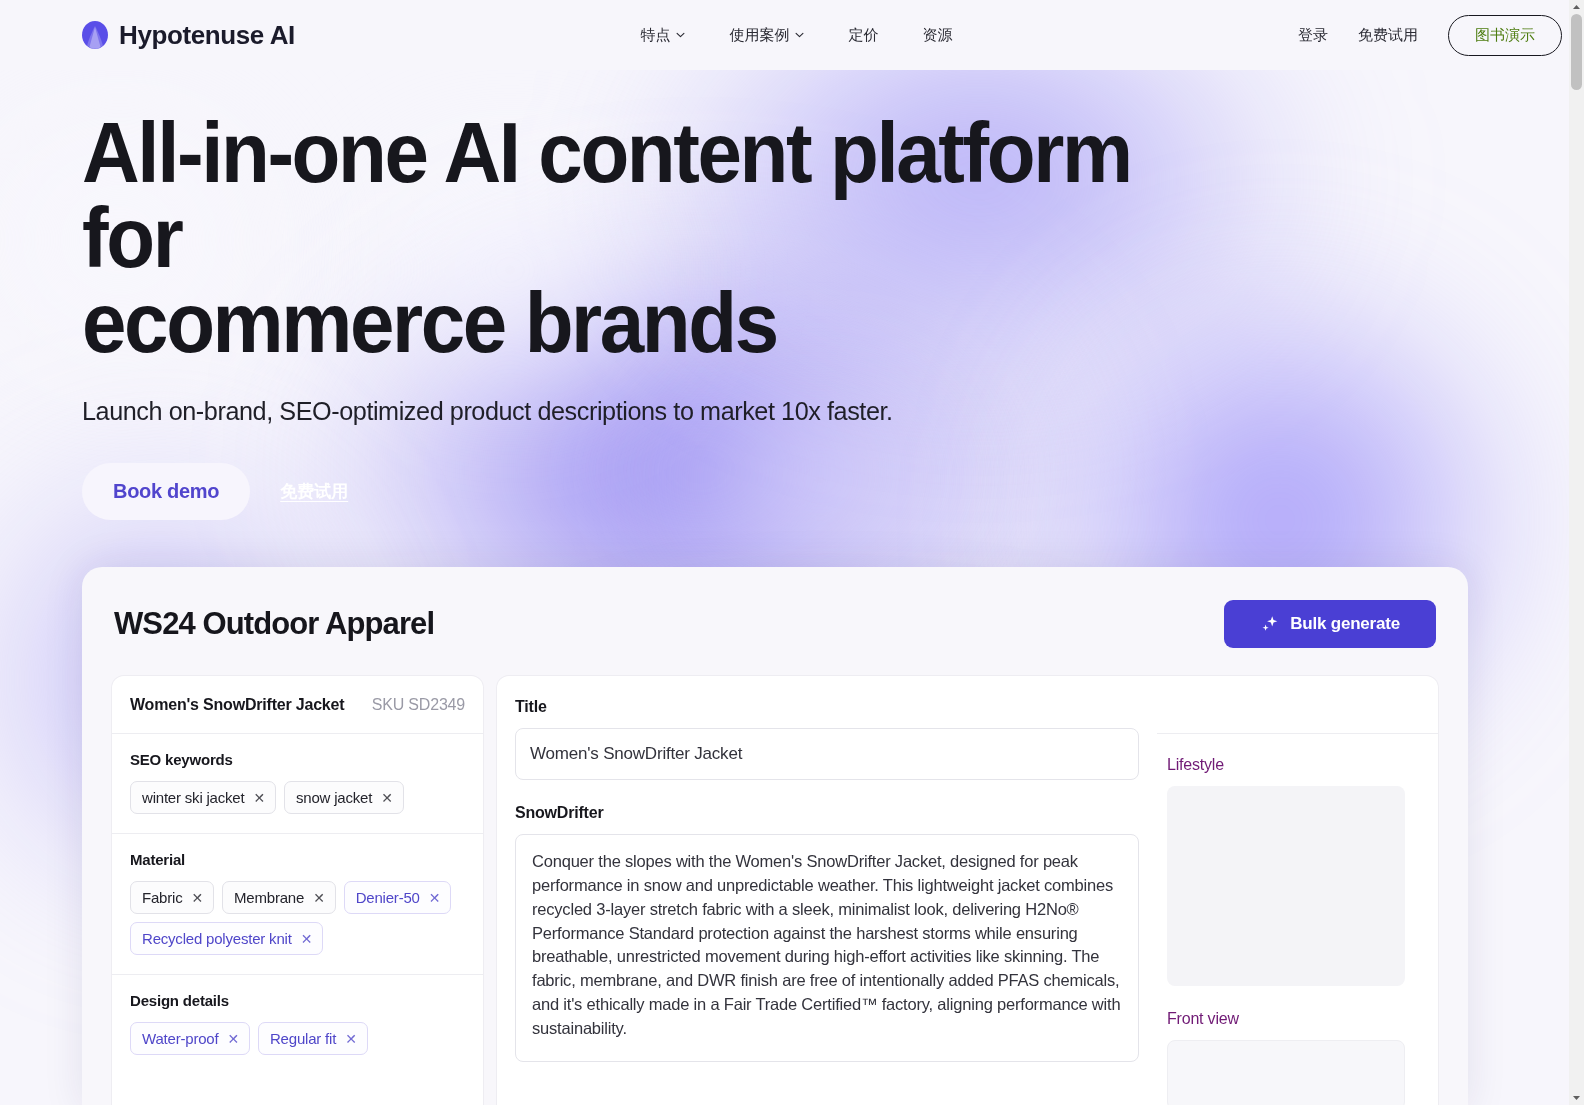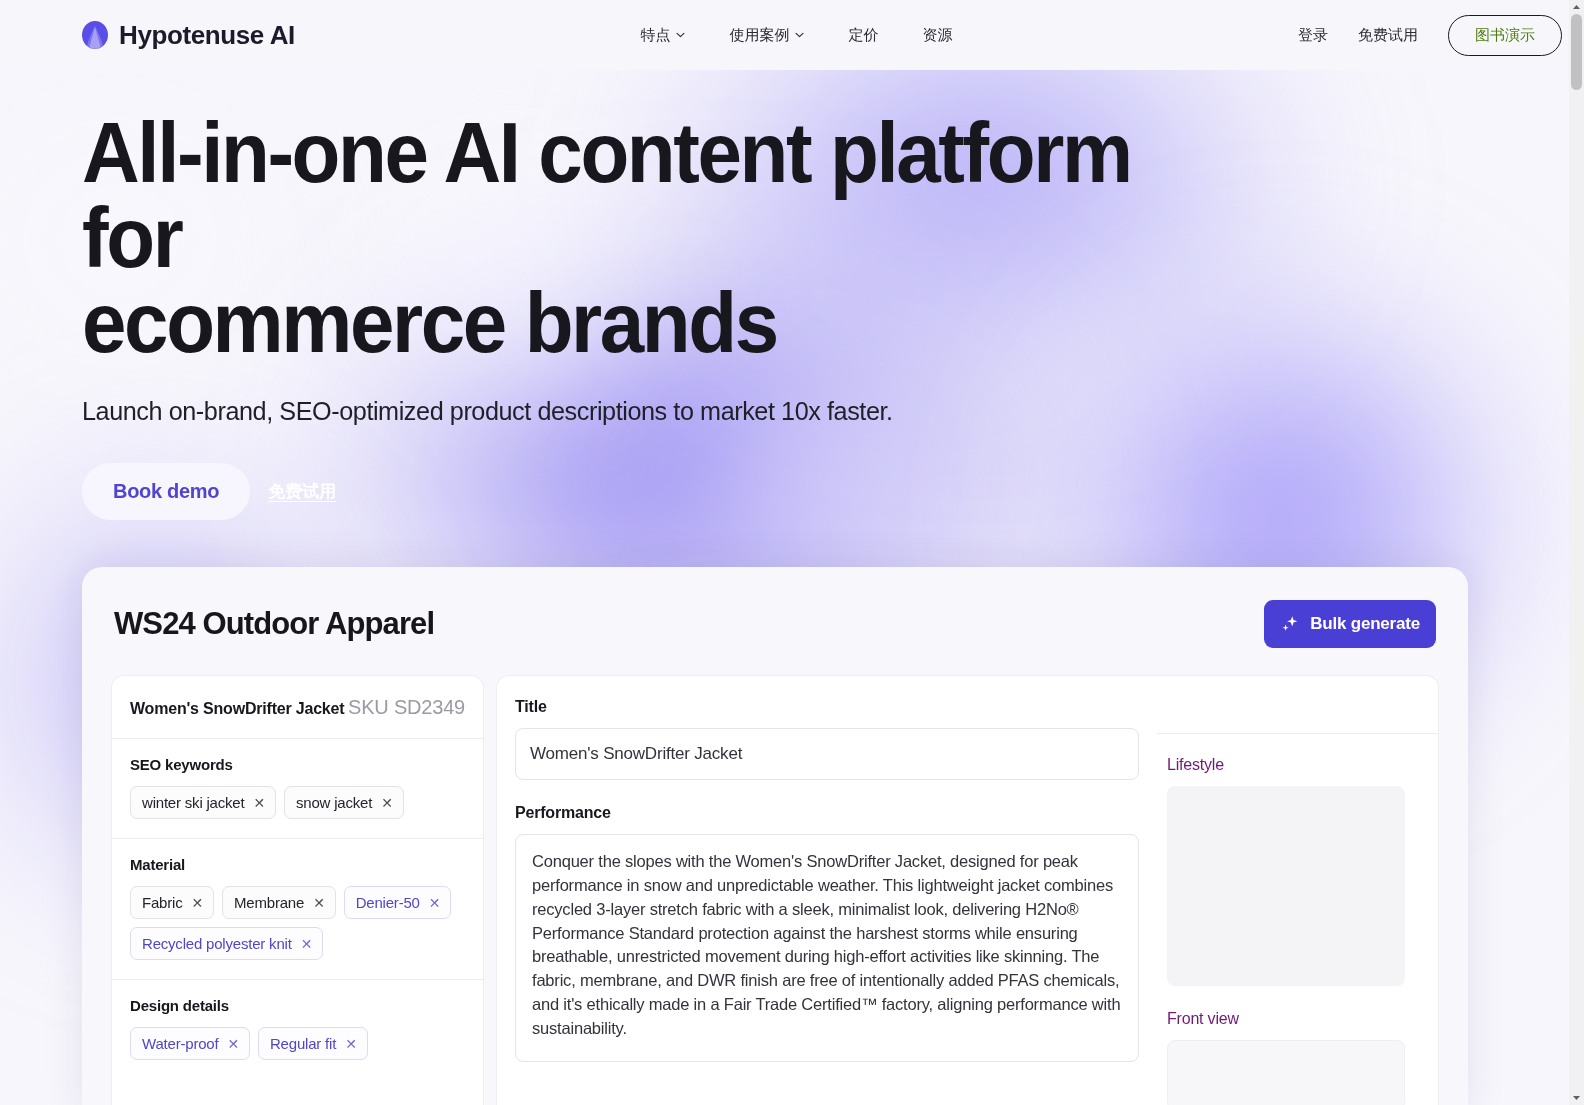--- a/index.html
+++ b/index.html
@@ -129,21 +129,21 @@
     transform-origin: left center;
   }
   .hero-sub {
     margin-top: 31px;
     font-size: 26px;
     letter-spacing: -0.45px;
     color: #1f1f28;
     transform: scaleX(0.97);
     transform-origin: left center;
   }
-  .hero-cta { margin-top: 36px; display: flex; align-items: center; gap: 18px; }
+  .hero-cta { margin-top: 36px; display: flex; align-items: center; gap: 30px; }
   .btn-white {
     background: #f7f5fd;
     color: #5145cd;
     border: none;
     border-radius: 999px;
     padding: 17px 31px;
     font-size: 20px;
     font-weight: 700;
     letter-spacing: -0.3px;
     cursor: pointer;
@@ -178,21 +178,21 @@
     font-weight: 700;
     letter-spacing: -0.9px;
     color: #16161c;
   }
   .btn-primary {
     display: flex; align-items: center; gap: 10px;
     background: #4a3fd4;
     color: #fff;
     border: none;
     border-radius: 9px;
-    padding: 14px 16px;
+    padding: 14px 36px;
     font-size: 17px;
     font-weight: 700;
     letter-spacing: -0.2px;
     cursor: pointer;
     font-family: inherit;
   }
   .sparkle { width: 20px; height: 20px; display: block; }
 
   
   .panes { display: flex; gap: 14px; margin-top: 28px; }
@@ -204,21 +204,21 @@
   }
   .pane-left { width: 371px; flex: none; }
   .pane-right { flex: 1; display: flex; }
 
   .pane-head {
     display: flex; align-items: baseline; justify-content: space-between;
     padding: 20px 18px 19px 18px;
     border-bottom: 1px solid #ededf1;
   }
   .prod-name { font-size: 16px; font-weight: 700; color: #17171d; letter-spacing: -0.2px; }
-  .prod-sku { font-size: 20px; color: #9a9aa6; letter-spacing: -0.2px; }
+  .prod-sku { font-size: 16px; color: #9a9aa6; letter-spacing: -0.2px; }
 
   .field-block { padding: 17px 18px 19px 18px; border-bottom: 1px solid #ededf1; }
   .field-block:last-child { border-bottom: none; }
   .field-label {
     font-size: 15px;
     font-weight: 700;
     color: #17171d;
     letter-spacing: -0.2px;
     margin-bottom: 13px;
   }
@@ -448,21 +448,21 @@
           </div>
         </div>
       </div>
 
       <div class="pane pane-right">
         <div class="rp-main">
           <div class="rp-body">
             <div class="inp-label">Title</div>
             <input class="inp" value="Women's SnowDrifter Jacket" style="">
             <div class="gap"></div>
-            <div class="inp-label">Performance</div>
+            <div class="inp-label">SnowDrifter</div>
             <textarea class="textarea" style="">Conquer the slopes with the Women's SnowDrifter Jacket, designed for peak performance in snow and unpredictable weather. This lightweight jacket combines recycled 3-layer stretch fabric with a sleek, minimalist look, delivering H2No® Performance Standard protection against the harshest storms while ensuring breathable, unrestricted movement during high-effort activities like skinning. The fabric, membrane, and DWR finish are free of intentionally added PFAS chemicals, and it's ethically made in a Fair Trade Certified™ factory, aligning performance with sustainability.</textarea>
           </div>
         </div>
 
         <div class="rp-side">
           <div class="rp-head blank">&nbsp;</div>
           <div class="rp-body side">
             <div class="img-label">Lifestyle</div>
             <div class="img-ph a"></div>
             <div class="img-gap"></div>

